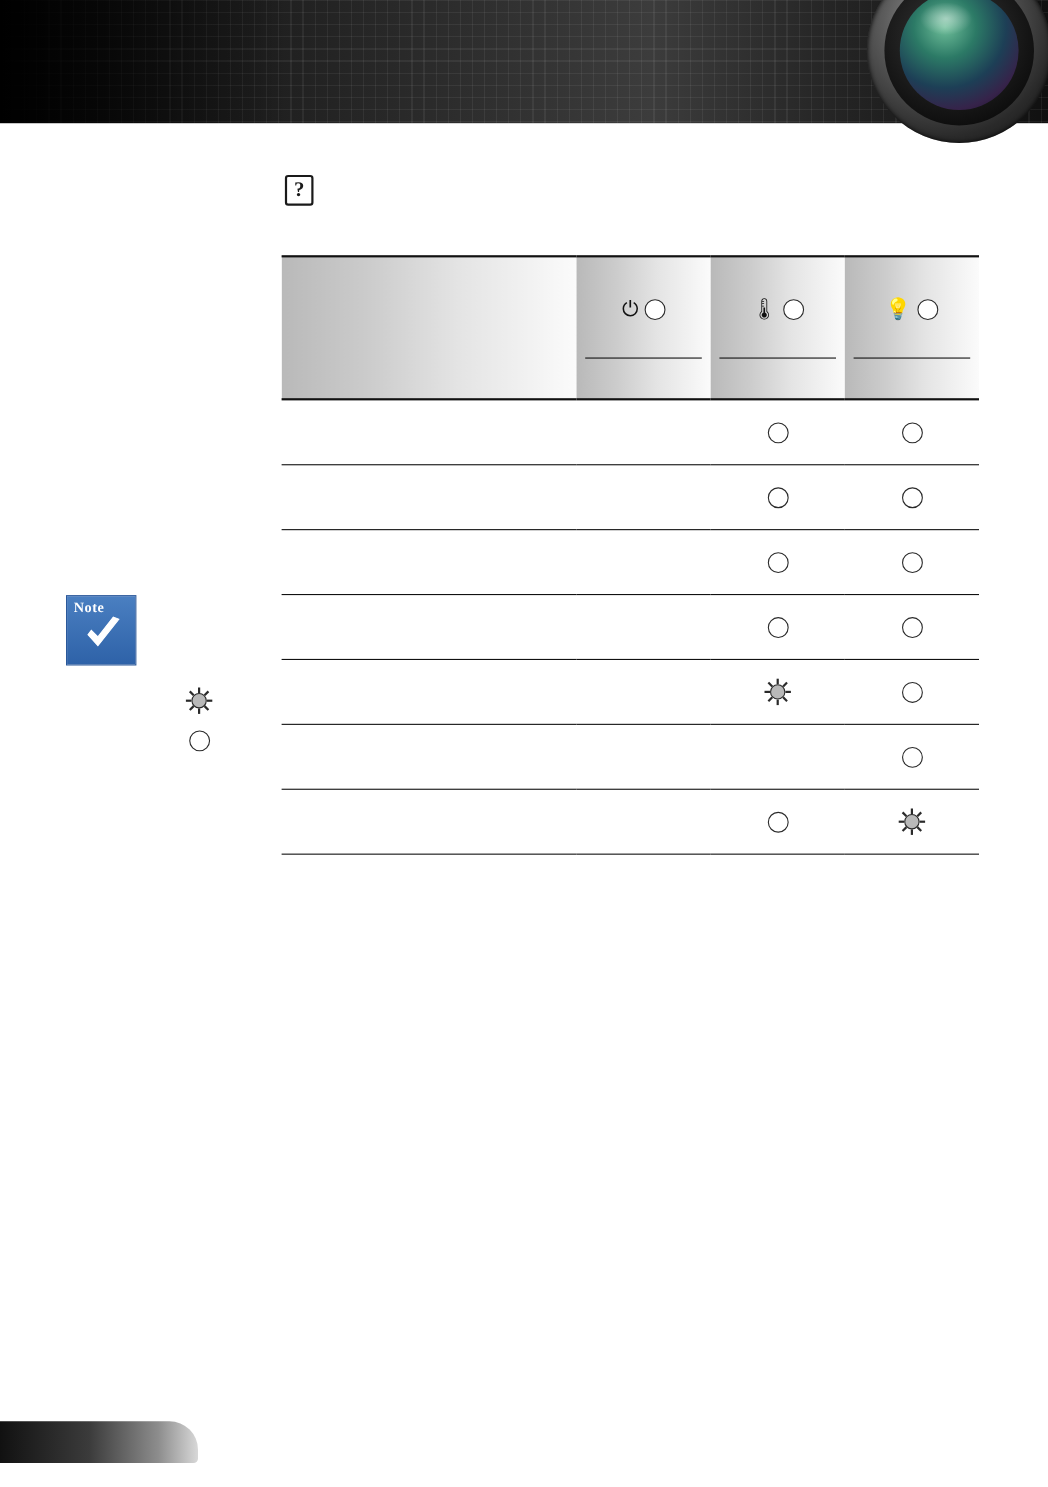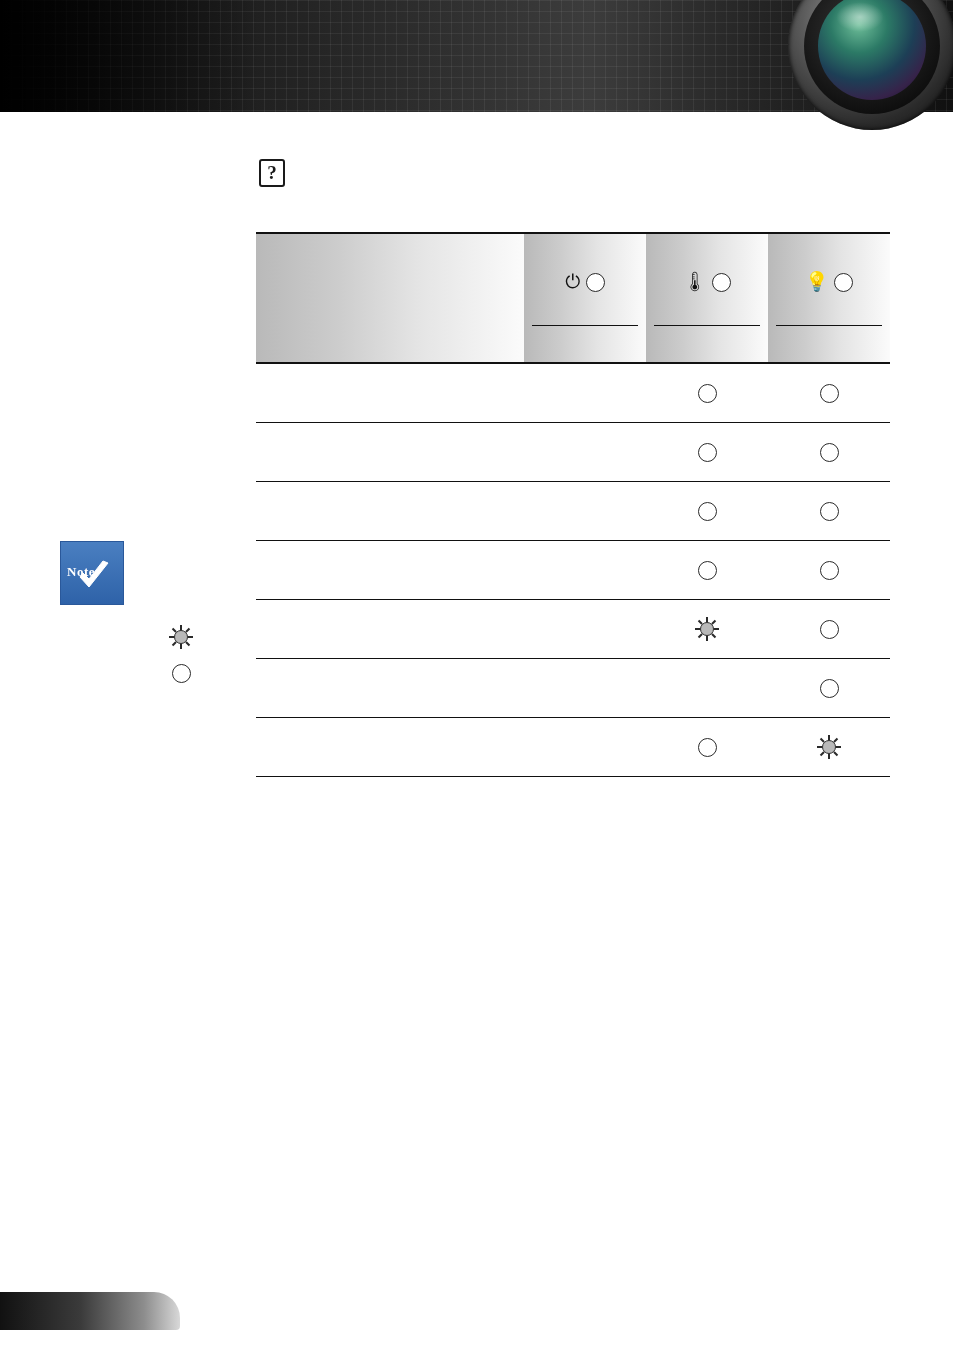--- a/index.html
+++ b/index.html
@@ -134,21 +134,21 @@
     left: 60px;
     top: 541px;
     width: 62px;
     height: 62px;
     background: linear-gradient(to bottom, #4a7fc1 0%, #2e62a8 100%);
     border: 1px solid #2a589a;
   }
   .note-box .note-word {
     position: absolute;
     left: 6px;
-    top: 22px;
+    top: 2px;
     color: #ffffff;
     font-size: 13px;
     font-weight: bold;
     font-family: "Liberation Serif", serif;
     letter-spacing: 0.5px;
   }
   .note-box .check {
     position: absolute;
     left: 16px;
     top: 18px;

